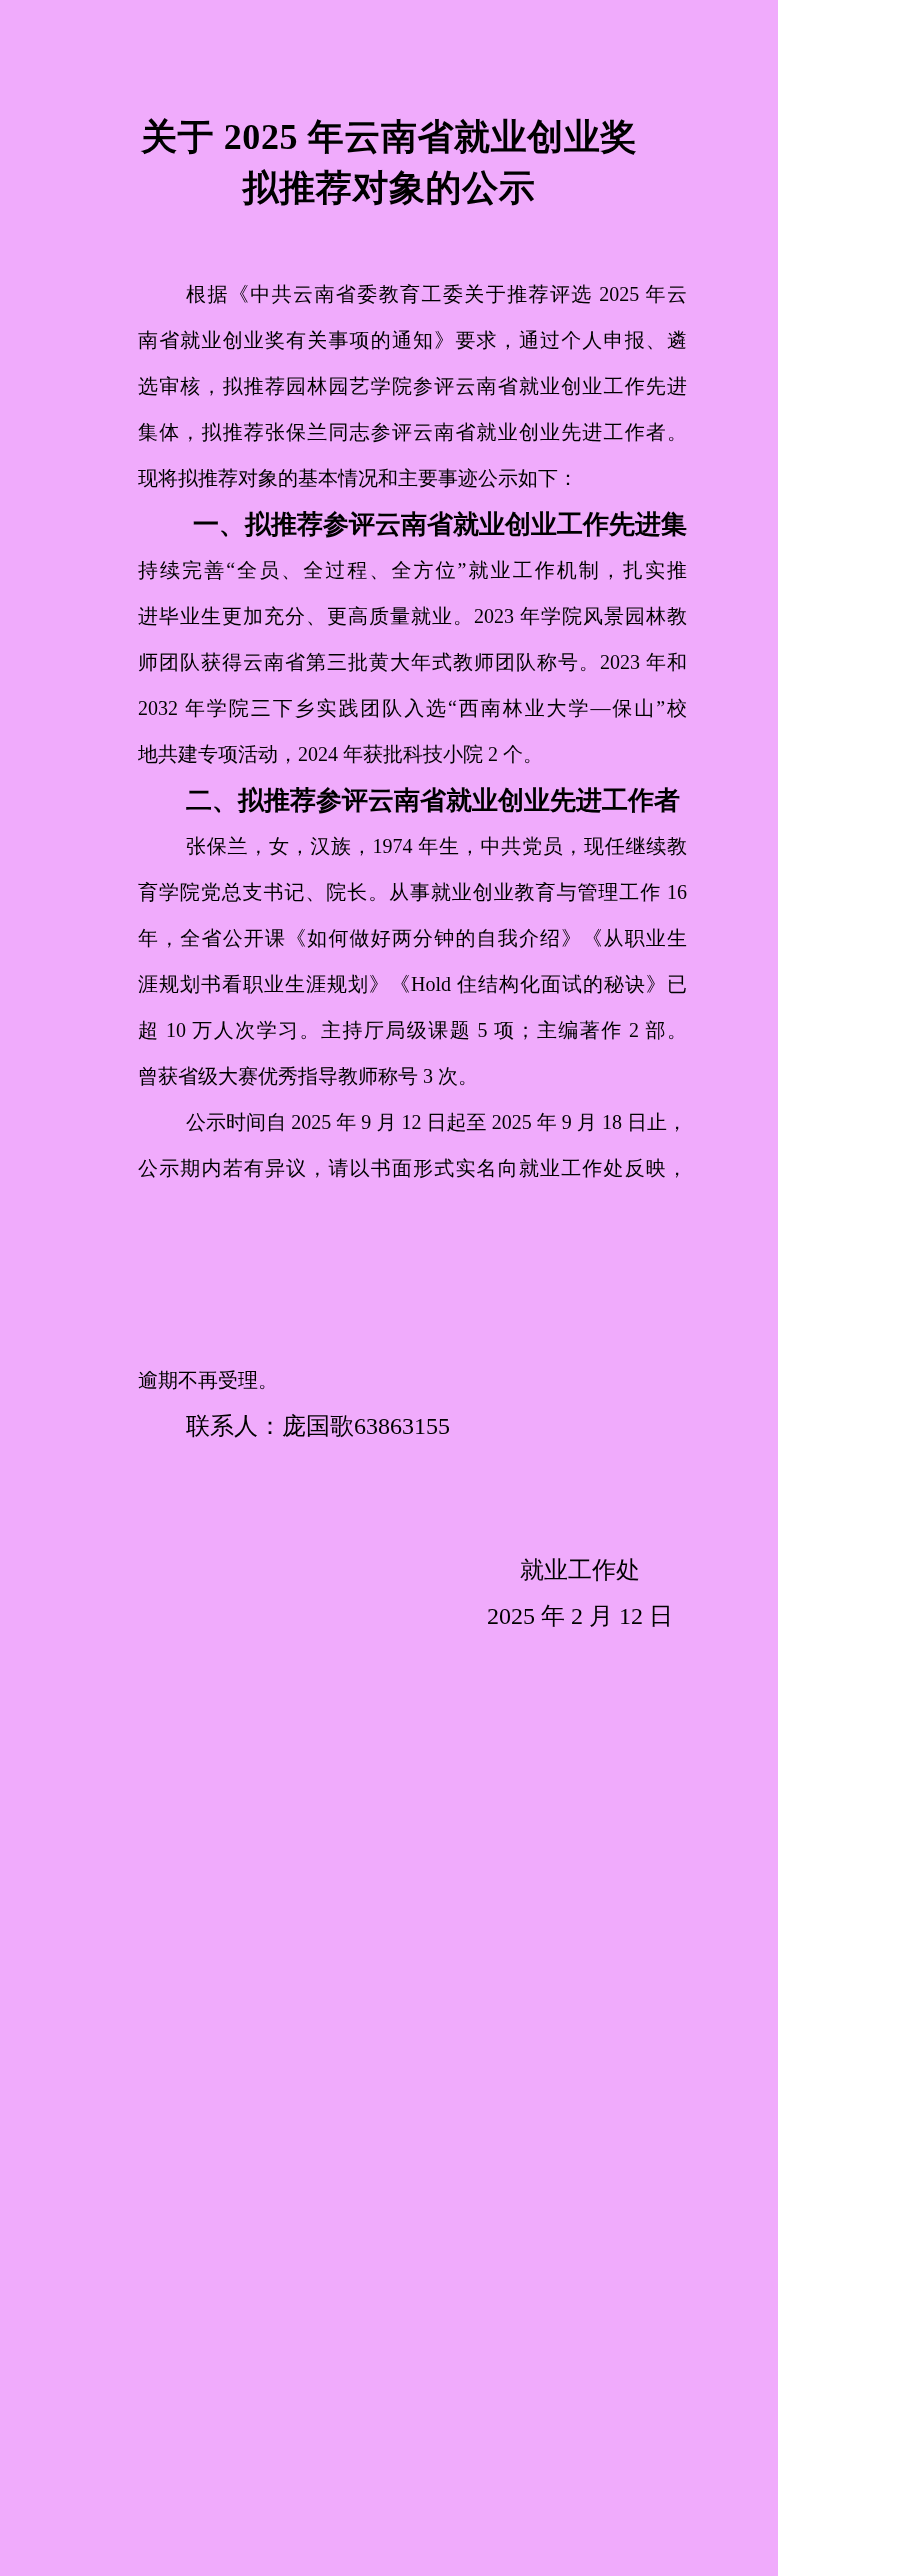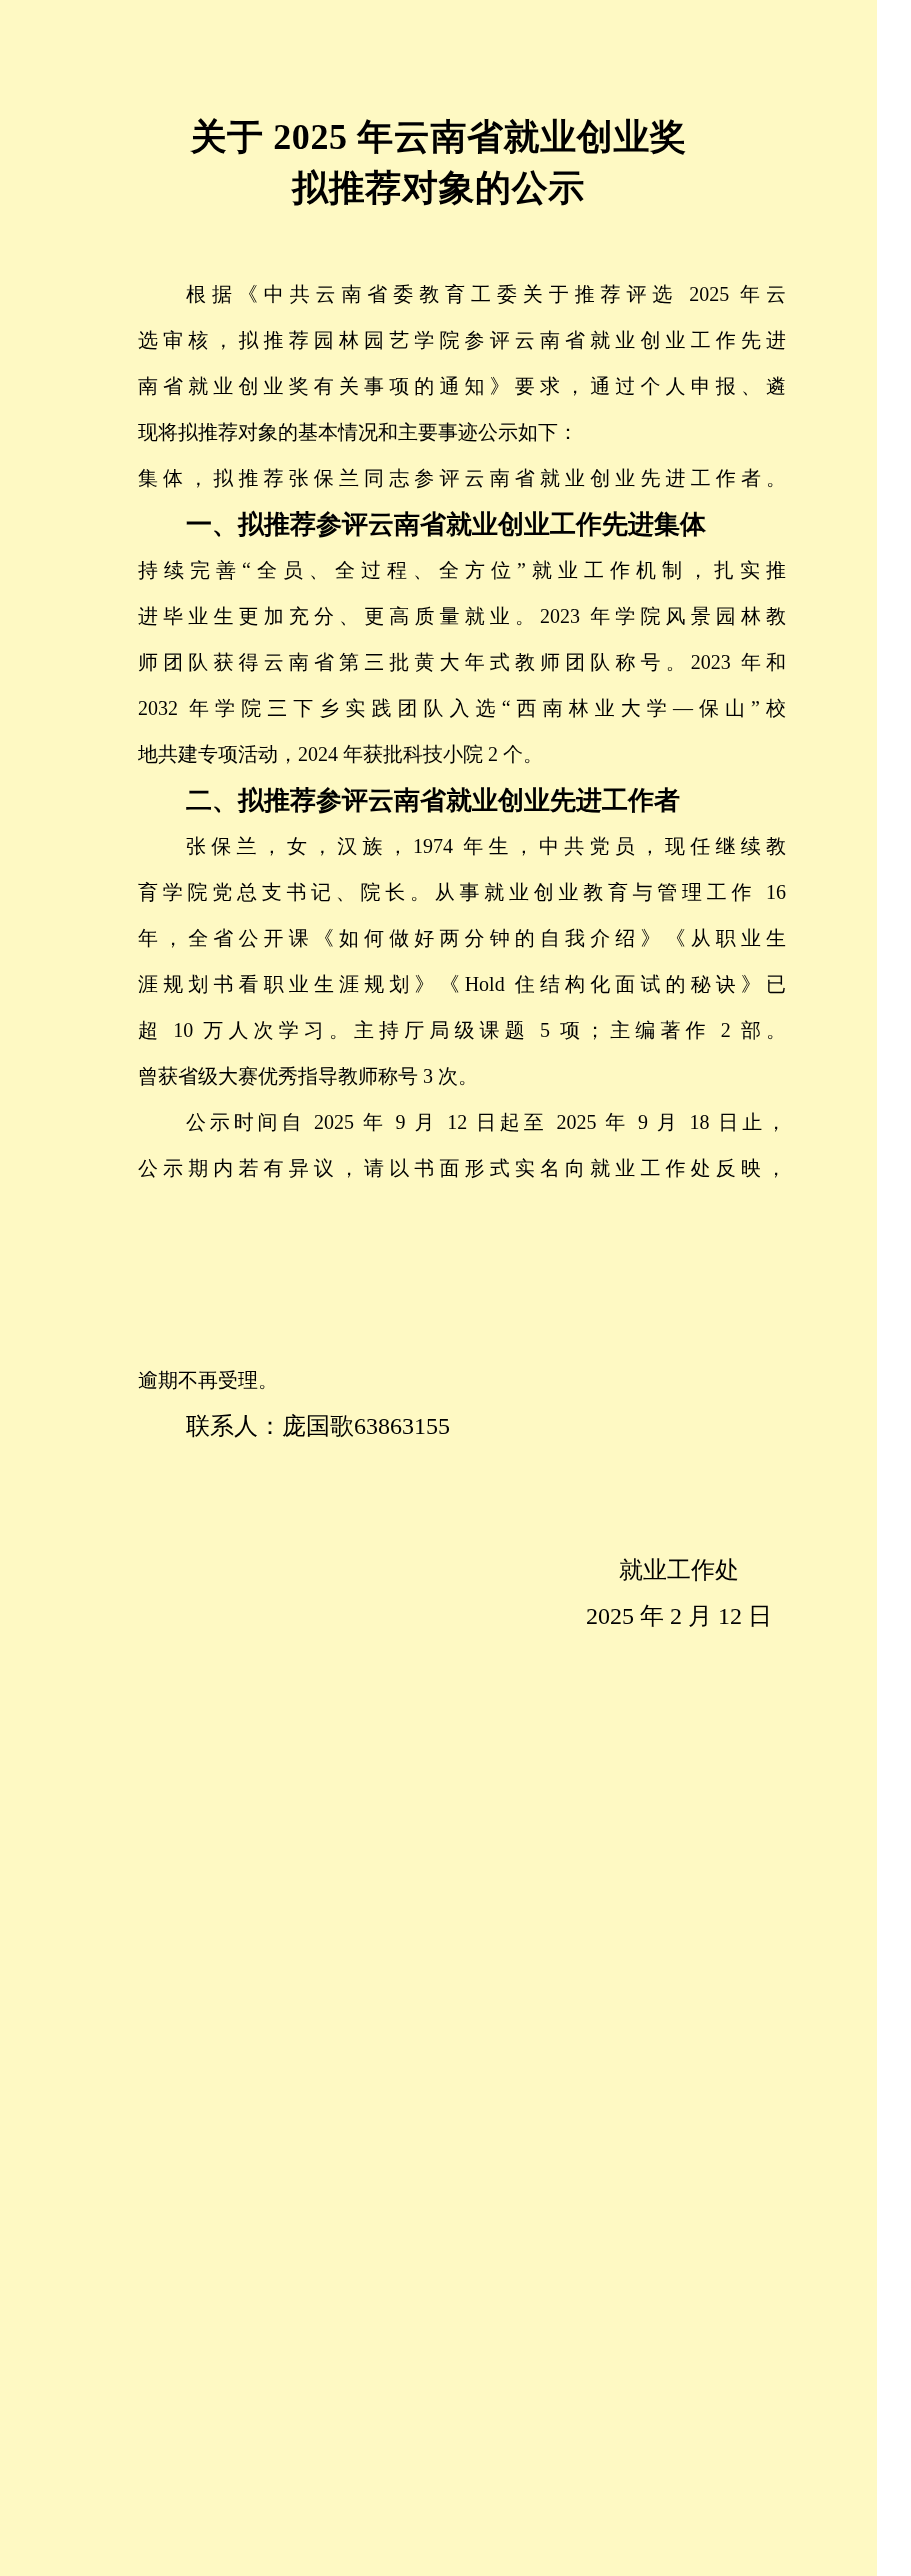--- a/index.html
+++ b/index.html
@@ -2,23 +2,23 @@
 <html style="font-size:9.2px"><head>
 <meta charset="utf-8">
 <style>
   html, body {
     margin: 0;
     padding: 0;
     background: #ffffff;
   }
   .page {
     position: relative;
-    width: 877px;
+    width: 778px;
     height: 2576px;
-    background: #fef9c3;
+    background: #f0abfc;
     color: #000000;
     font-family: "Liberation Serif", "DejaVu Serif", serif;
     overflow: hidden;
   }
   .doc-title {
     padding-top: 112px;
     text-align: center;
     font-weight: bold;
     font-size: 36px;
     line-height: 51px;
@@ -78,24 +78,24 @@
 
 <div class="page">
 
   <div class="doc-title">
     <div class="title-line">关于 2025 年云南省就业创业奖</div>
     <div class="title-line">拟推荐对象的公示</div>
   </div>
 
   <div class="body-lines" id="body-lines">
       <div class="bline indent-justify">根据《中共云南省委教育工委关于推荐评选 2025 年云</div>
+      <div class="bline justify">南省就业创业奖有关事项的通知》要求，通过个人申报、遴</div>
       <div class="bline justify">选审核，拟推荐园林园艺学院参评云南省就业创业工作先进</div>
-      <div class="bline justify">南省就业创业奖有关事项的通知》要求，通过个人申报、遴</div>
+      <div class="bline justify">集体，拟推荐张保兰同志参评云南省就业创业先进工作者。</div>
       <div class="bline left">现将拟推荐对象的基本情况和主要事迹公示如下：</div>
-      <div class="bline justify">集体，拟推荐张保兰同志参评云南省就业创业先进工作者。</div>
       <div class="bline heading">一、拟推荐参评云南省就业创业工作先进集体</div>
       <div class="bline justify">持续完善“全员、全过程、全方位”就业工作机制，扎实推</div>
       <div class="bline justify">进毕业生更加充分、更高质量就业。2023 年学院风景园林教</div>
       <div class="bline justify">师团队获得云南省第三批黄大年式教师团队称号。2023 年和</div>
       <div class="bline justify">2032 年学院三下乡实践团队入选“西南林业大学—保山”校</div>
       <div class="bline left">地共建专项活动，2024 年获批科技小院 2 个。</div>
       <div class="bline heading">二、拟推荐参评云南省就业创业先进工作者</div>
       <div class="bline indent-justify">张保兰，女，汉族，1974 年生，中共党员，现任继续教</div>
       <div class="bline justify">育学院党总支书记、院长。从事就业创业教育与管理工作 16</div>
       <div class="bline justify">年，全省公开课《如何做好两分钟的自我介绍》《从职业生</div>

